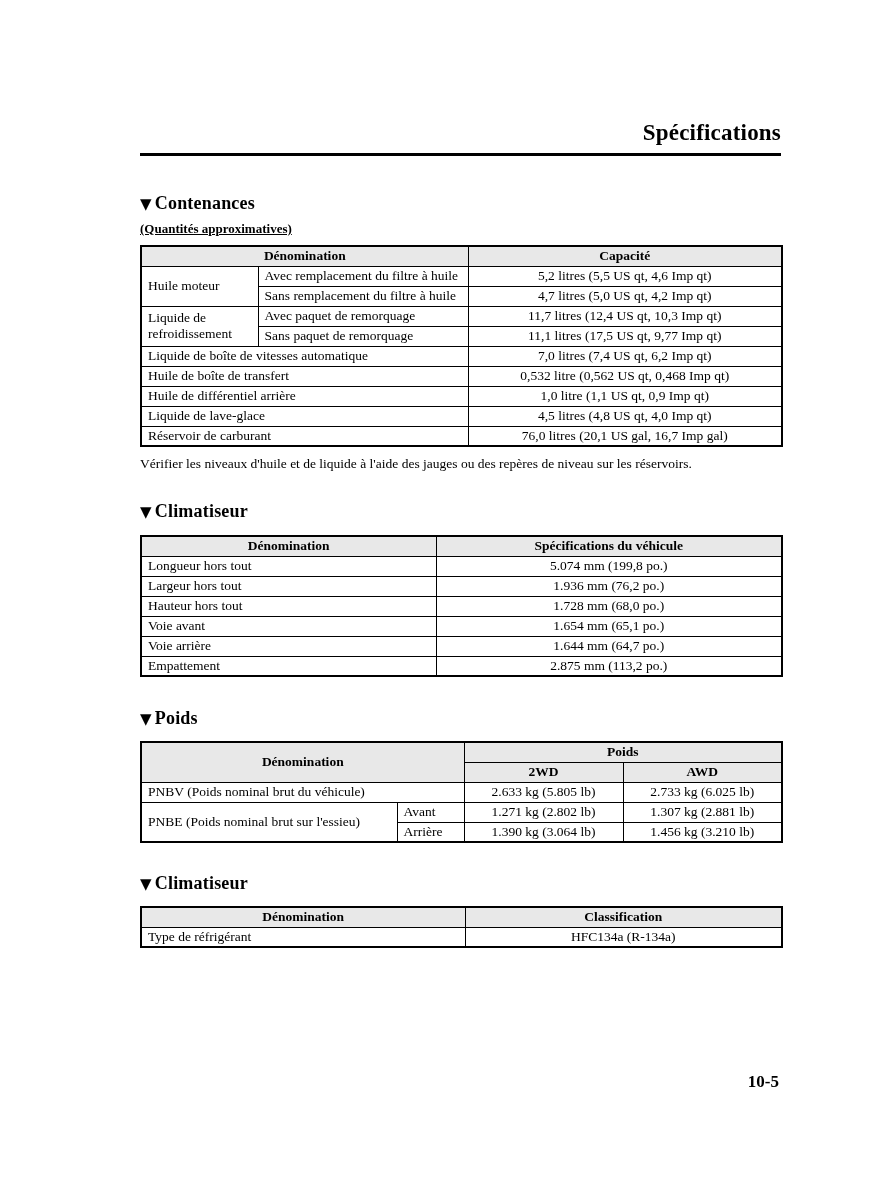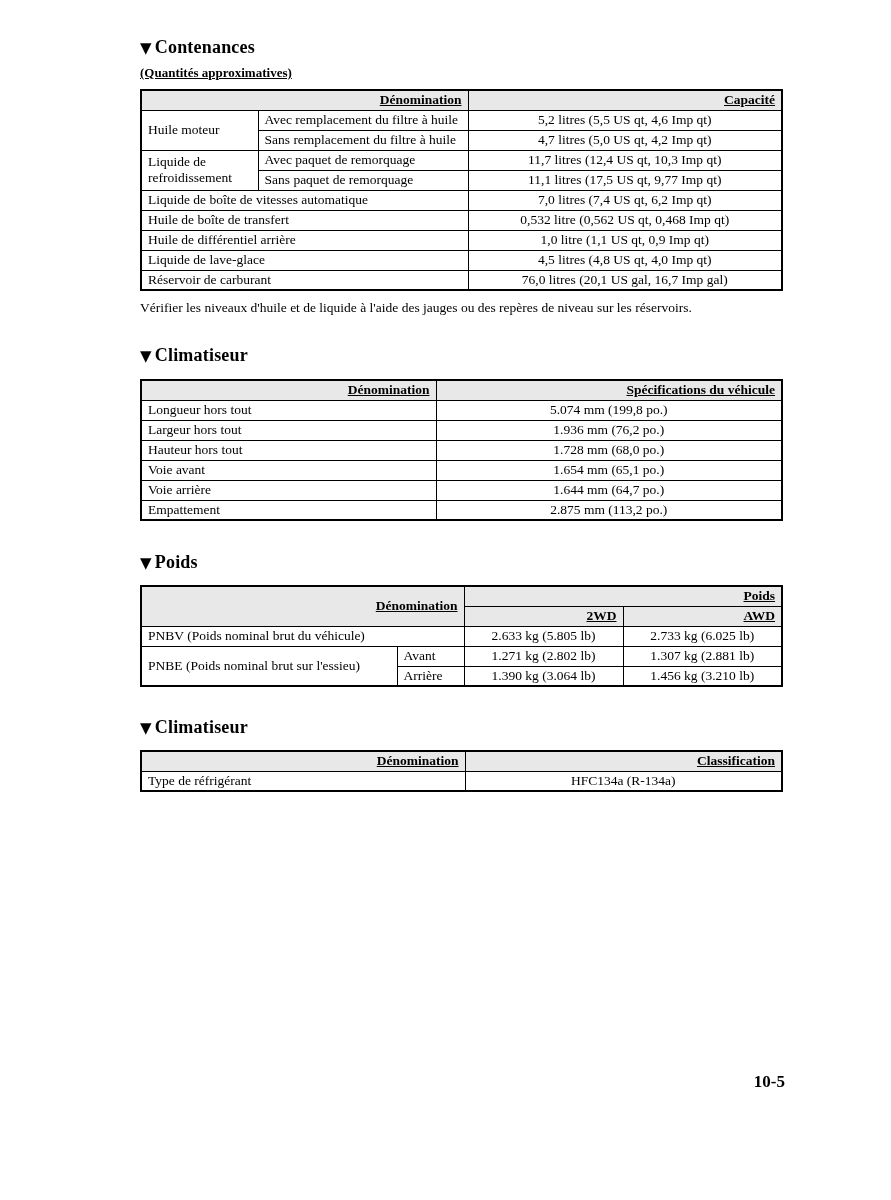--- a/index.html
+++ b/index.html
@@ -67,41 +67,41 @@
     padding:1px 6px;
     line-height:16px;
     text-align:left;
     vertical-align:middle;
     overflow:hidden;
     white-space:nowrap;
   }
   th {
     background:#e8e8e8;
     font-weight:bold;
-    text-align:right;
-    text-decoration:underline;
+    text-align:center;
   }
   td.val { text-align:center; }
   .note {
     margin-top:9px;
     font-size:13.5px;
   }
   .page-number {
     position:absolute;
     top:1072px;
-    right:106px;
+    right:112px;
     font-size:17px;
     font-weight:bold;
   }
 </style>
 </head>
 <body>
 
 <div class="content">
 
+  <div class="doc-header">Spécifications</div>
 
   <div class="section-heading sh-contenances">
     <span class="marker">▼</span>
     <span>Contenances</span>
   </div>
   <div class="subtitle">(Quantités approximatives)</div>
 
   <table class="tbl-contenances">
     <colgroup>
         <col style="width:117px">

